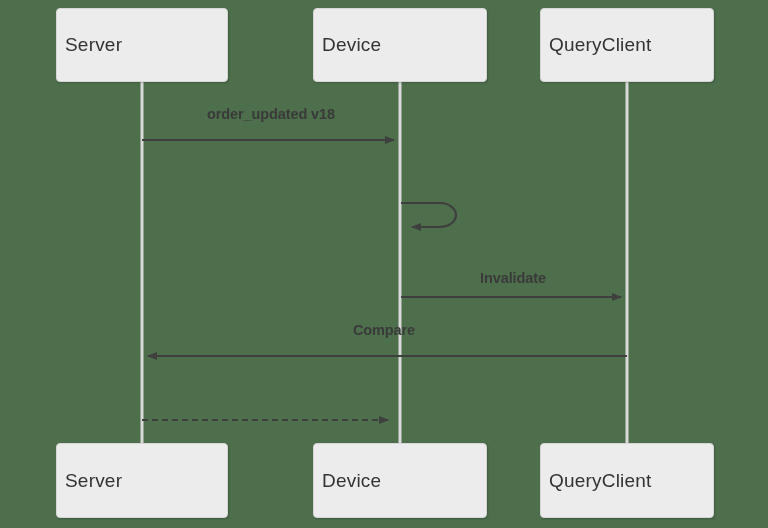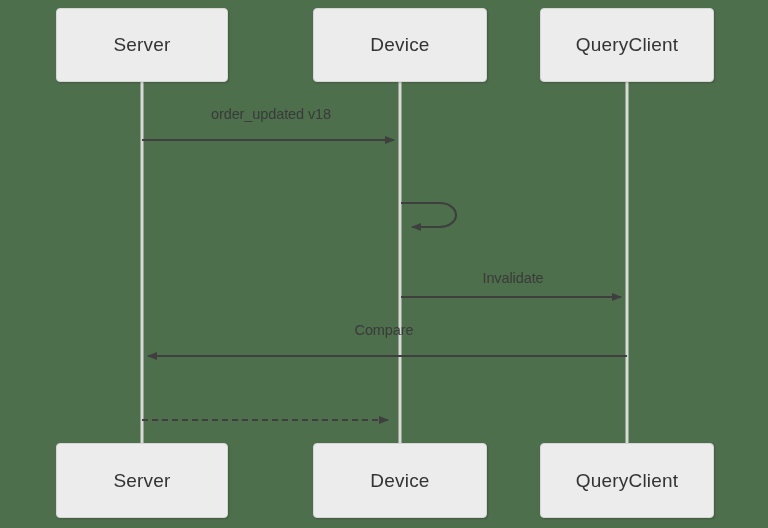--- a/index.html
+++ b/index.html
@@ -26,35 +26,35 @@
     height: 528px;
   }
   .actor-box {
     position: absolute;
     background: #ececec;
     border: 1px solid #d6d6d6;
     border-radius: 4px;
     box-shadow: 1px 1px 2px rgba(0,0,0,0.18);
     display: flex;
     align-items: center;
-    justify-content: center;
     box-sizing: border-box;
+    padding-left: 8px;
   }
   .actor-label {
     font-family: "Liberation Sans", sans-serif;
     font-size: 19px;
     color: #333333;
     letter-spacing: 0.2px;
     white-space: nowrap;
   }
   .msg-label {
     position: absolute;
     font-family: "Liberation Sans", sans-serif;
     font-size: 14.5px;
-    font-weight: normal;
+    font-weight: bold;
     color: #3a3a3a;
     white-space: nowrap;
     transform: translateX(-50%);
     letter-spacing: -0.1px;
   }
 </style>
 </head>
 <body>
 
 <div id="diagram">

